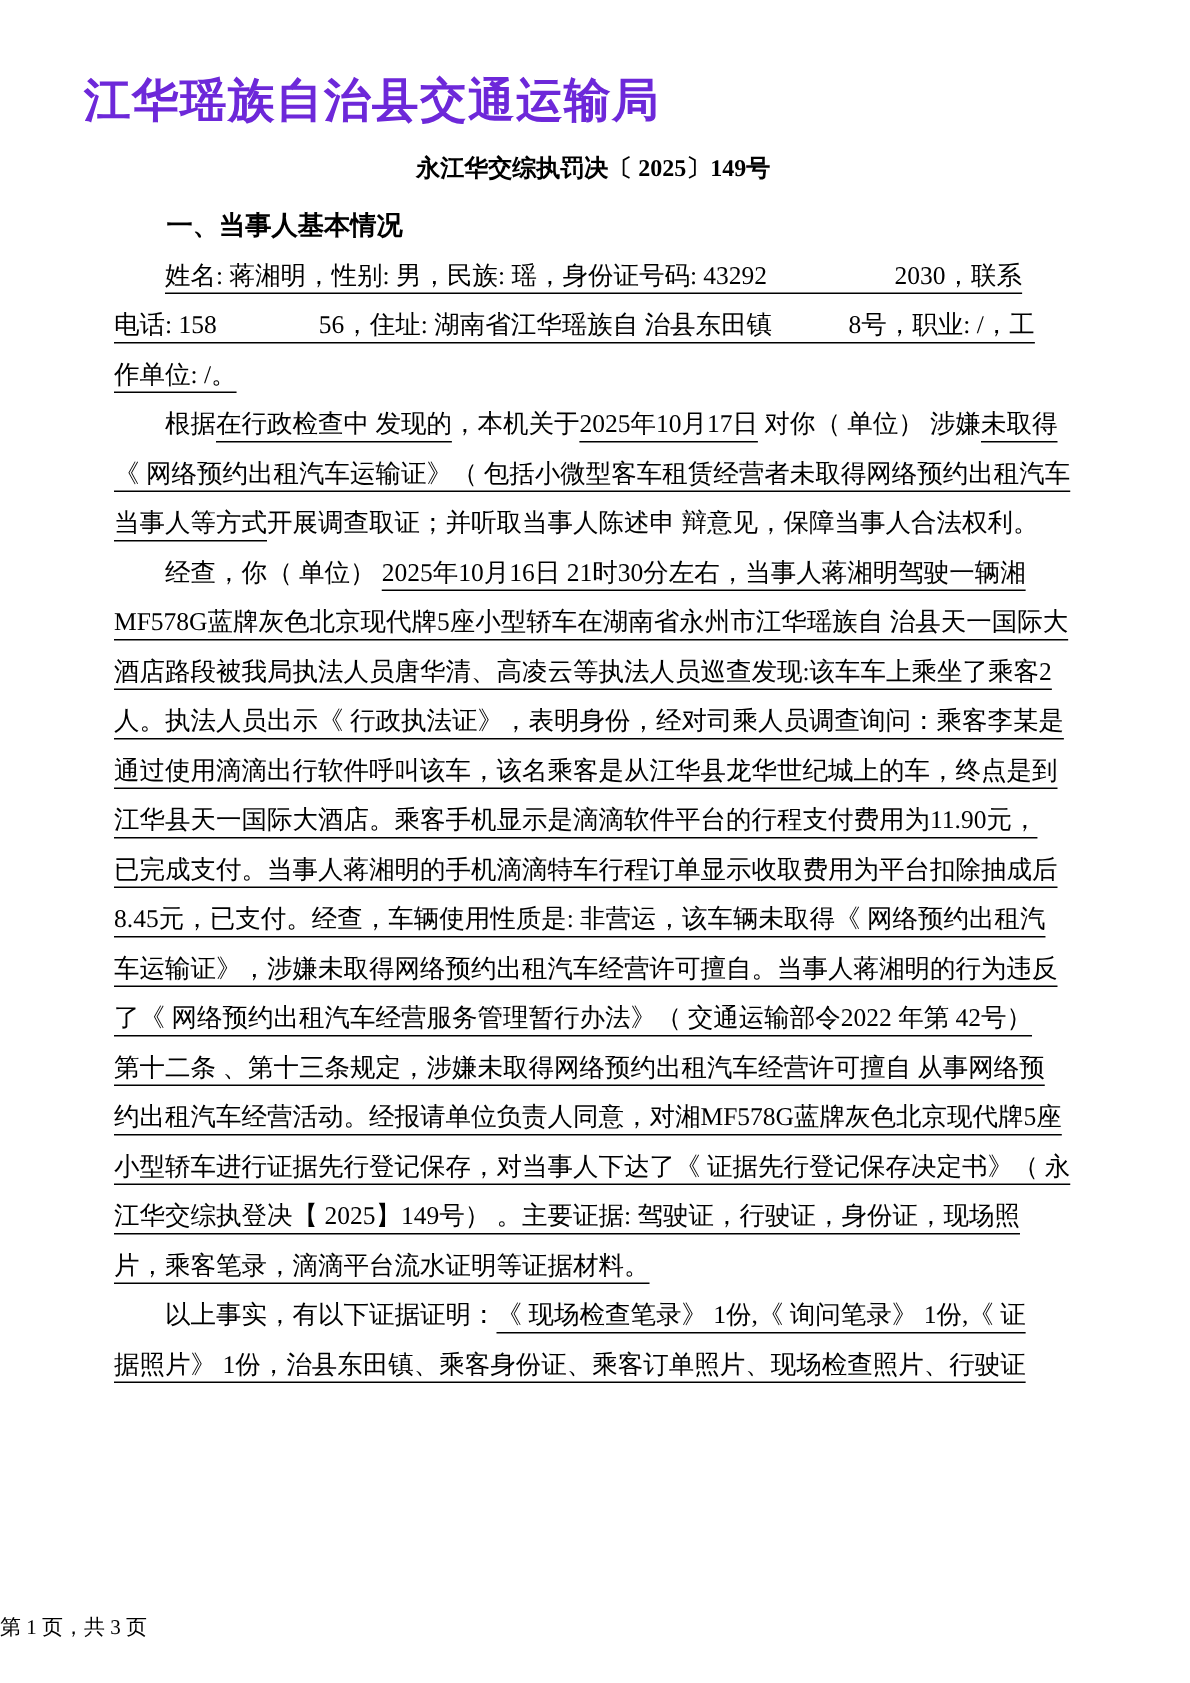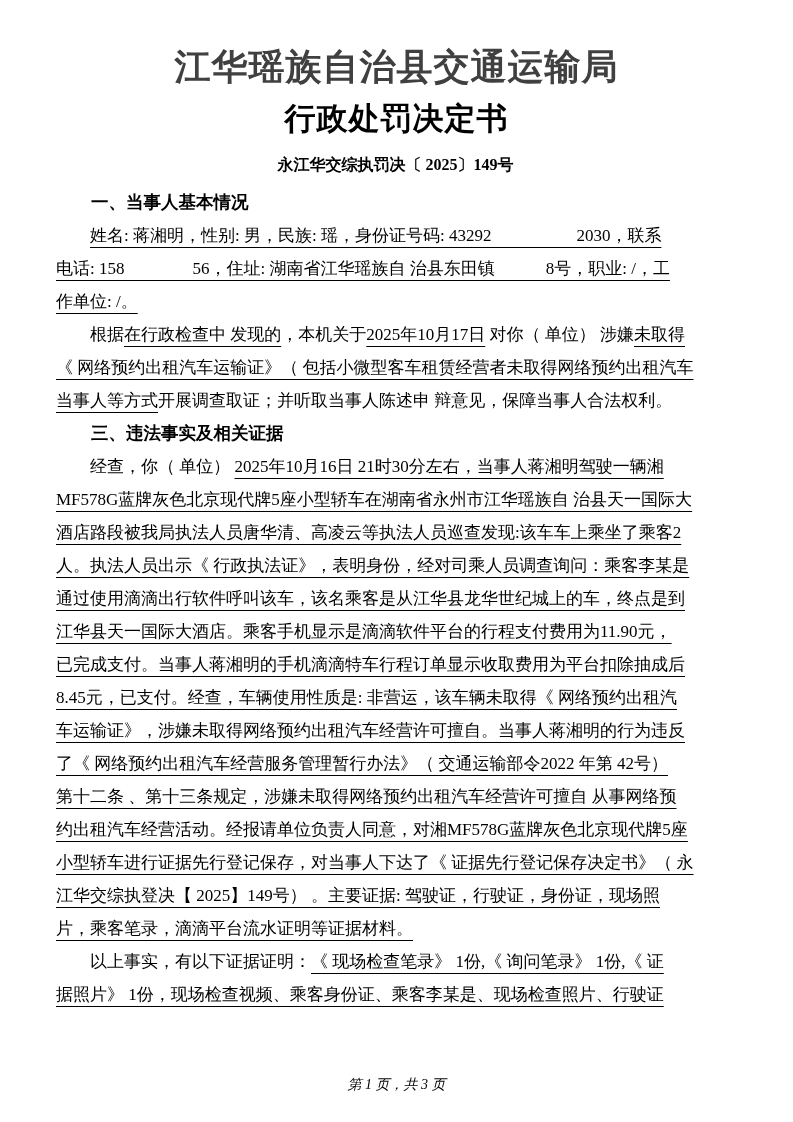--- a/index.html
+++ b/index.html
@@ -13,27 +13,27 @@
     height: 1122px;
     margin: 0 auto;
     background: #ffffff;
     color: #000000;
     font-family: "Liberation Serif", "DejaVu Serif", serif;
     overflow: hidden;
     box-sizing: border-box;
     padding: 44px 56px 0 56px;
   }
   .doc-title {
-    text-align: center;
+    text-align: left;
     font-family: "Liberation Sans", "DejaVu Sans", sans-serif;
     font-weight: 900;
-    font-size: 36px;
+    font-size: 31px;
     line-height: 46px;
     letter-spacing: 1px;
-    color: #404040;
+    color: #6d28d9;
   }
   .doc-subtitle {
     text-align: center;
     font-family: "Liberation Sans", "DejaVu Sans", sans-serif;
     font-weight: 900;
     font-size: 31px;
     line-height: 46px;
     letter-spacing: 1px;
     margin-top: 6px;
     color: #000000;
@@ -48,76 +48,73 @@
   }
   .body-block {
     margin-top: 10px;
   }
   .line {
     font-size: 17px;
     line-height: 33px;
     height: 33px;
     white-space: pre-wrap;
     color: #000000;
+    margin-left: 20px;
   }
   .line.heading {
     font-family: "Liberation Sans", "DejaVu Sans", sans-serif;
     font-weight: 700;
     font-size: 17.5px;
   }
   .line.indent {
     text-indent: 2em;
   }
   .u {
     text-decoration: underline;
     text-decoration-thickness: 1px;
     text-underline-offset: 6px;
     text-decoration-color: #000000;
   }
   .page-footer {
     position: absolute;
     left: 0;
     right: 0;
     top: 1076px;
-    text-align: center;
     font-size: 14px;
     color: #000000;
-    font-style: italic;
   }
 </style>
 </head>
 <body>
 
 <div class="page">
   <div class="doc-title">江华瑶族自治县交通运输局</div>
-  <div class="doc-subtitle">行政处罚决定书</div>
   <div class="doc-number">永江华交综执罚决〔 2025〕149号</div>
 
   <div class="body-block">
       <div class="line heading indent"><span>一、当事人基本情况</span></div>
       <div class="line indent"><span class="u">姓名: 蒋湘明，性别: 男，民族: 瑶，身份证号码: 43292　　　　　2030，联系</span></div>
       <div class="line"><span class="u">电话: 158　　　　56，住址: 湖南省江华瑶族自 治县东田镇　　　8号，职业: /，工</span></div>
       <div class="line"><span class="u">作单位: /。</span></div>
       <div class="line indent"><span>根据</span><span class="u">在行政检查中 发现的</span><span>，本机关于</span><span class="u">2025年10月17日</span><span> 对你（ 单位） 涉嫌</span><span class="u">未取得</span></div>
       <div class="line"><span class="u">《 网络预约出租汽车运输证》（ 包括小微型客车租赁经营者未取得网络预约出租汽车</span></div>
       <div class="line"><span class="u">当事人等方式</span><span>开展调查取证；并听取当事人陈述申 辩意见，保障当事人合法权利。</span></div>
-      <div class="line heading indent"><span>三、违法事实及相关证据</span></div>
       <div class="line indent"><span>经查，你（ 单位） </span><span class="u">2025年10月16日 21时30分左右，当事人蒋湘明驾驶一辆湘</span></div>
       <div class="line"><span class="u">MF578G蓝牌灰色北京现代牌5座小型轿车在湖南省永州市江华瑶族自 治县天一国际大</span></div>
       <div class="line"><span class="u">酒店路段被我局执法人员唐华清、高凌云等执法人员巡查发现:该车车上乘坐了乘客2</span></div>
       <div class="line"><span class="u">人。执法人员出示《 行政执法证》，表明身份，经对司乘人员调查询问：乘客李某是</span></div>
       <div class="line"><span class="u">通过使用滴滴出行软件呼叫该车，该名乘客是从江华县龙华世纪城上的车，终点是到</span></div>
       <div class="line"><span class="u">江华县天一国际大酒店。乘客手机显示是滴滴软件平台的行程支付费用为11.90元，</span></div>
       <div class="line"><span class="u">已完成支付。当事人蒋湘明的手机滴滴特车行程订单显示收取费用为平台扣除抽成后</span></div>
       <div class="line"><span class="u">8.45元，已支付。经查，车辆使用性质是: 非营运，该车辆未取得《 网络预约出租汽</span></div>
       <div class="line"><span class="u">车运输证》，涉嫌未取得网络预约出租汽车经营许可擅自。当事人蒋湘明的行为违反</span></div>
       <div class="line"><span class="u">了《 网络预约出租汽车经营服务管理暂行办法》（ 交通运输部令2022 年第 42号）</span></div>
       <div class="line"><span class="u">第十二条 、第十三条规定，涉嫌未取得网络预约出租汽车经营许可擅自 从事网络预</span></div>
       <div class="line"><span class="u">约出租汽车经营活动。经报请单位负责人同意，对湘MF578G蓝牌灰色北京现代牌5座</span></div>
       <div class="line"><span class="u">小型轿车进行证据先行登记保存，对当事人下达了《 证据先行登记保存决定书》（ 永</span></div>
       <div class="line"><span class="u">江华交综执登决【 2025】149号） 。主要证据: 驾驶证，行驶证，身份证，现场照</span></div>
       <div class="line"><span class="u">片，乘客笔录，滴滴平台流水证明等证据材料。</span></div>
       <div class="line indent"><span>以上事实，有以下证据证明：</span><span class="u">《 现场检查笔录》 1份,《 询问笔录》 1份,《 证</span></div>
-      <div class="line"><span class="u">据照片》 1份，现场检查视频、乘客身份证、乘客李某是、现场检查照片、行驶证</span></div>
+      <div class="line"><span class="u">据照片》 1份，治县东田镇、乘客身份证、乘客订单照片、现场检查照片、行驶证</span></div>
     </div>
 
   <div class="page-footer">第 1 页，共 3 页</div>
 </div>
 
 </body></html>

